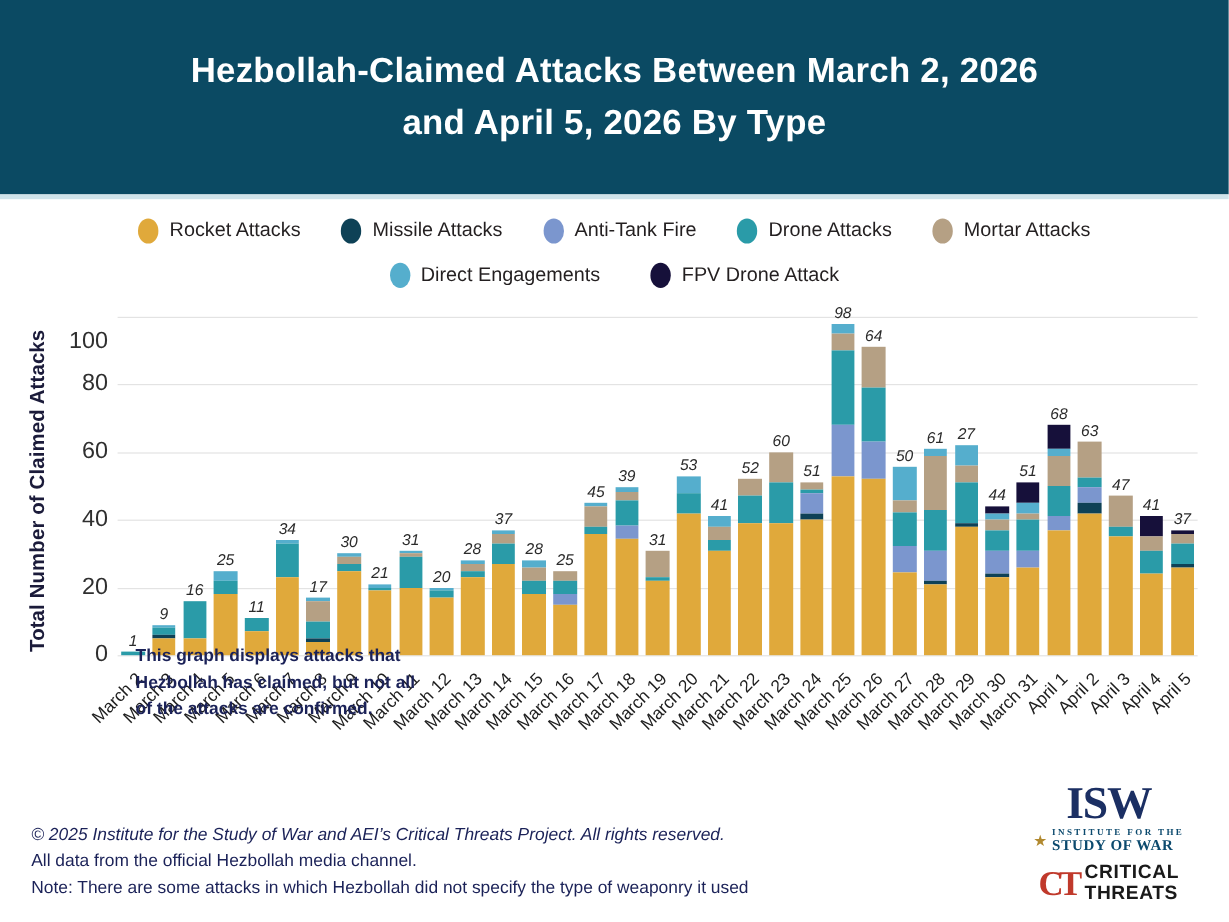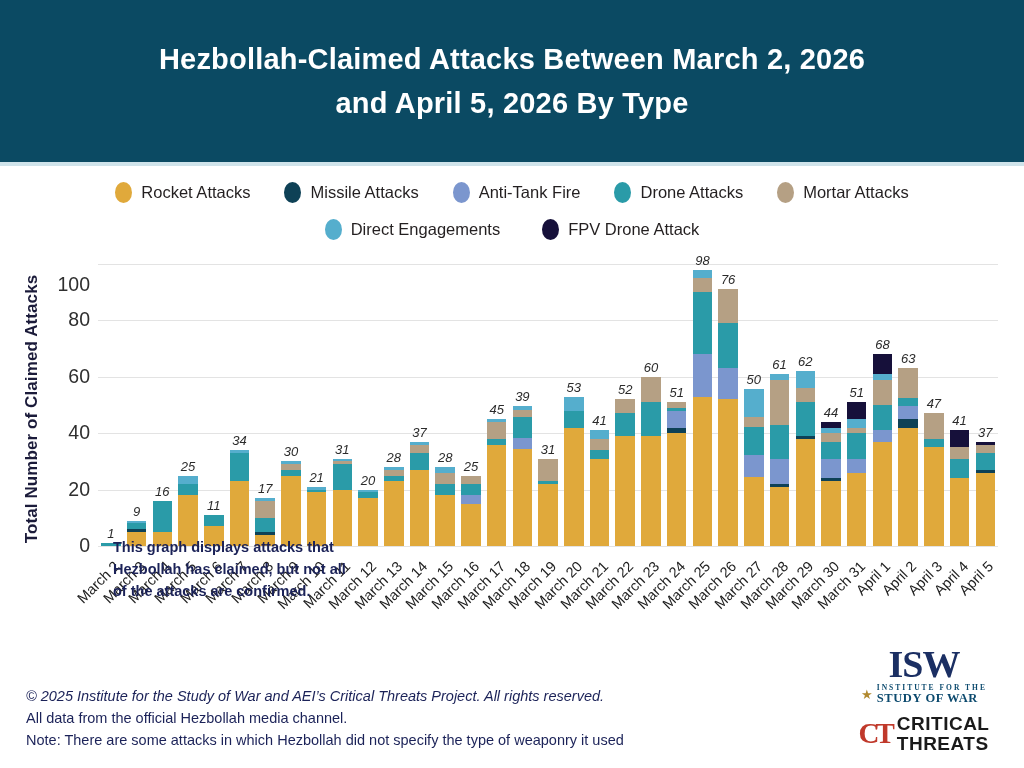--- a/index.html
+++ b/index.html
@@ -172,21 +172,21 @@
     display:flex; align-items:center; justify-content:center;
     gap:6px; margin-top:9px;
   }
   .ct-mark {
     font-family:"Liberation Serif", serif;
     font-size:29px; font-weight:bold; color:#c0392b;
     letter-spacing:-4px; line-height:1;
   }
   .ct-text {
     text-align:left; line-height:1.06;
-    font-size:19px; font-weight:bold; color:#1a1a1a;
+    font-size:16px; font-weight:bold; color:#1a1a1a;
     letter-spacing:.5px;
   }
 </style>
 </head>
 <body>
 
 <div id="header">
   <div class="title-line">Hezbollah-Claimed Attacks Between March 2, 2026</div>
   <div class="title-line">and April 5, 2026 By Type</div>
 </div>
@@ -451,21 +451,21 @@
             <div class="seg" style="background: rgb(85, 174, 205); height: 3.06122%;"></div>
             <div class="bar-total">98</div>
           </div>
         </div>
         <div class="bar-col">
           <div class="bar-stack" style="height: 256.62px;">
             <div class="seg" style="background: rgb(224, 169, 59); height: 57.1429%;"></div>
             <div class="seg" style="background: rgb(123, 150, 206); height: 12.0879%;"></div>
             <div class="seg" style="background: rgb(42, 155, 168); height: 17.5824%;"></div>
             <div class="seg" style="background: rgb(181, 160, 132); height: 13.1868%;"></div>
-            <div class="bar-total">76</div>
+            <div class="bar-total">64</div>
           </div>
         </div>
         <div class="bar-col">
           <div class="bar-stack" style="height: 157px;">
             <div class="seg" style="background: rgb(224, 169, 59); height: 44%;"></div>
             <div class="seg" style="background: rgb(123, 150, 206); height: 14%;"></div>
             <div class="seg" style="background: rgb(42, 155, 168); height: 18%;"></div>
             <div class="seg" style="background: rgb(181, 160, 132); height: 6%;"></div>
             <div class="seg" style="background: rgb(85, 174, 205); height: 18%;"></div>
             <div class="bar-total">50</div>
@@ -482,21 +482,21 @@
             <div class="bar-total">61</div>
           </div>
         </div>
         <div class="bar-col">
           <div class="bar-stack" style="height: 174.84px;">
             <div class="seg" style="background: rgb(224, 169, 59); height: 61.2903%;"></div>
             <div class="seg" style="background: rgb(14, 65, 86); height: 1.6129%;"></div>
             <div class="seg" style="background: rgb(42, 155, 168); height: 19.3548%;"></div>
             <div class="seg" style="background: rgb(181, 160, 132); height: 8.06452%;"></div>
             <div class="seg" style="background: rgb(85, 174, 205); height: 9.67742%;"></div>
-            <div class="bar-total">62</div>
+            <div class="bar-total">27</div>
           </div>
         </div>
         <div class="bar-col">
           <div class="bar-stack" style="height: 124.08px;">
             <div class="seg" style="background: rgb(224, 169, 59); height: 52.2727%;"></div>
             <div class="seg" style="background: rgb(14, 65, 86); height: 2.27273%;"></div>
             <div class="seg" style="background: rgb(123, 150, 206); height: 15.9091%;"></div>
             <div class="seg" style="background: rgb(42, 155, 168); height: 13.6364%;"></div>
             <div class="seg" style="background: rgb(181, 160, 132); height: 6.81818%;"></div>
             <div class="seg" style="background: rgb(85, 174, 205); height: 4.54545%;"></div>

